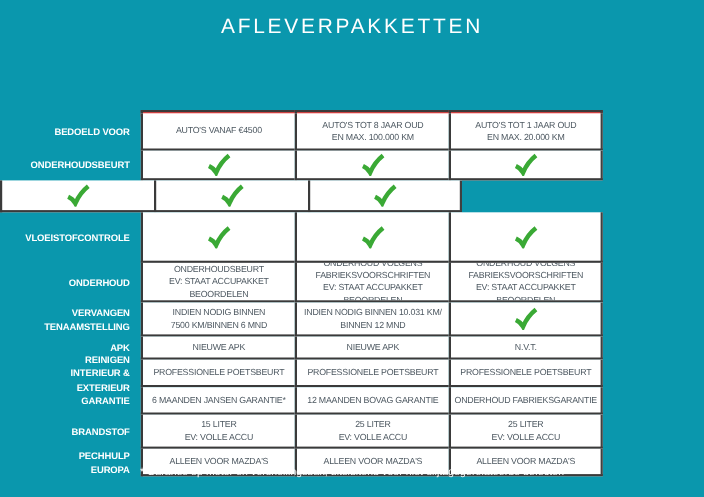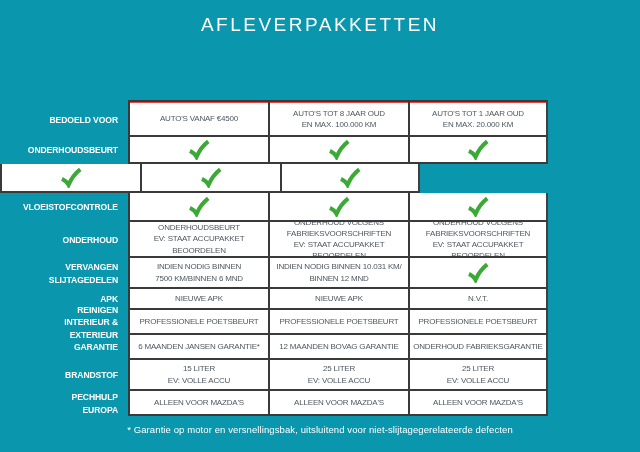--- a/index.html
+++ b/index.html
@@ -111,21 +111,21 @@
             <path d="M3.2 12.5 C6.5 14 8.8 16.3 10.3 19 C13.3 12 17.8 6.3 23 2.2" fill="none" stroke="#3aa935" stroke-width="4.4" stroke-linejoin="miter"></path>
           </svg>
         </div>
       <div class="cell">
           <svg class="check" viewBox="0 0 26 22">
             <path d="M3.2 12.5 C6.5 14 8.8 16.3 10.3 19 C13.3 12 17.8 6.3 23 2.2" fill="none" stroke="#3aa935" stroke-width="4.4" stroke-linejoin="miter"></path>
           </svg>
         </div>
     </div>
 
-    <div class="row" style="height:29px">
+    <div class="row" style="height:46px">
       <div class="lbl">VLOEISTOFCONTROLE</div>
       <div class="cell">
           <svg class="check" viewBox="0 0 26 22">
             <path d="M3.2 12.5 C6.5 14 8.8 16.3 10.3 19 C13.3 12 17.8 6.3 23 2.2" fill="none" stroke="#3aa935" stroke-width="4.4" stroke-linejoin="miter"></path>
           </svg>
         </div>
       <div class="cell">
           <svg class="check" viewBox="0 0 26 22">
             <path d="M3.2 12.5 C6.5 14 8.8 16.3 10.3 19 C13.3 12 17.8 6.3 23 2.2" fill="none" stroke="#3aa935" stroke-width="4.4" stroke-linejoin="miter"></path>
           </svg>
@@ -150,21 +150,21 @@
         </div>
       <div class="cell">
           <span class="celltext">ONDERHOUD VOLGENS
 FABRIEKSVOORSCHRIFTEN
 EV: STAAT ACCUPAKKET BEOORDELEN</span>
         </div>
     </div>
 
     <div class="row" style="height:31px">
       <div class="lbl">VERVANGEN
-SLIJTAGEDELEN</div>
+TENAAMSTELLING</div>
       <div class="cell">
           <span class="celltext">INDIEN NODIG BINNEN
 7500 KM/BINNEN 6 MND</span>
         </div>
       <div class="cell">
           <span class="celltext">INDIEN NODIG BINNEN 10.031 KM/
 BINNEN 12 MND</span>
         </div>
       <div class="cell">
           <svg class="check" viewBox="0 0 26 22">

